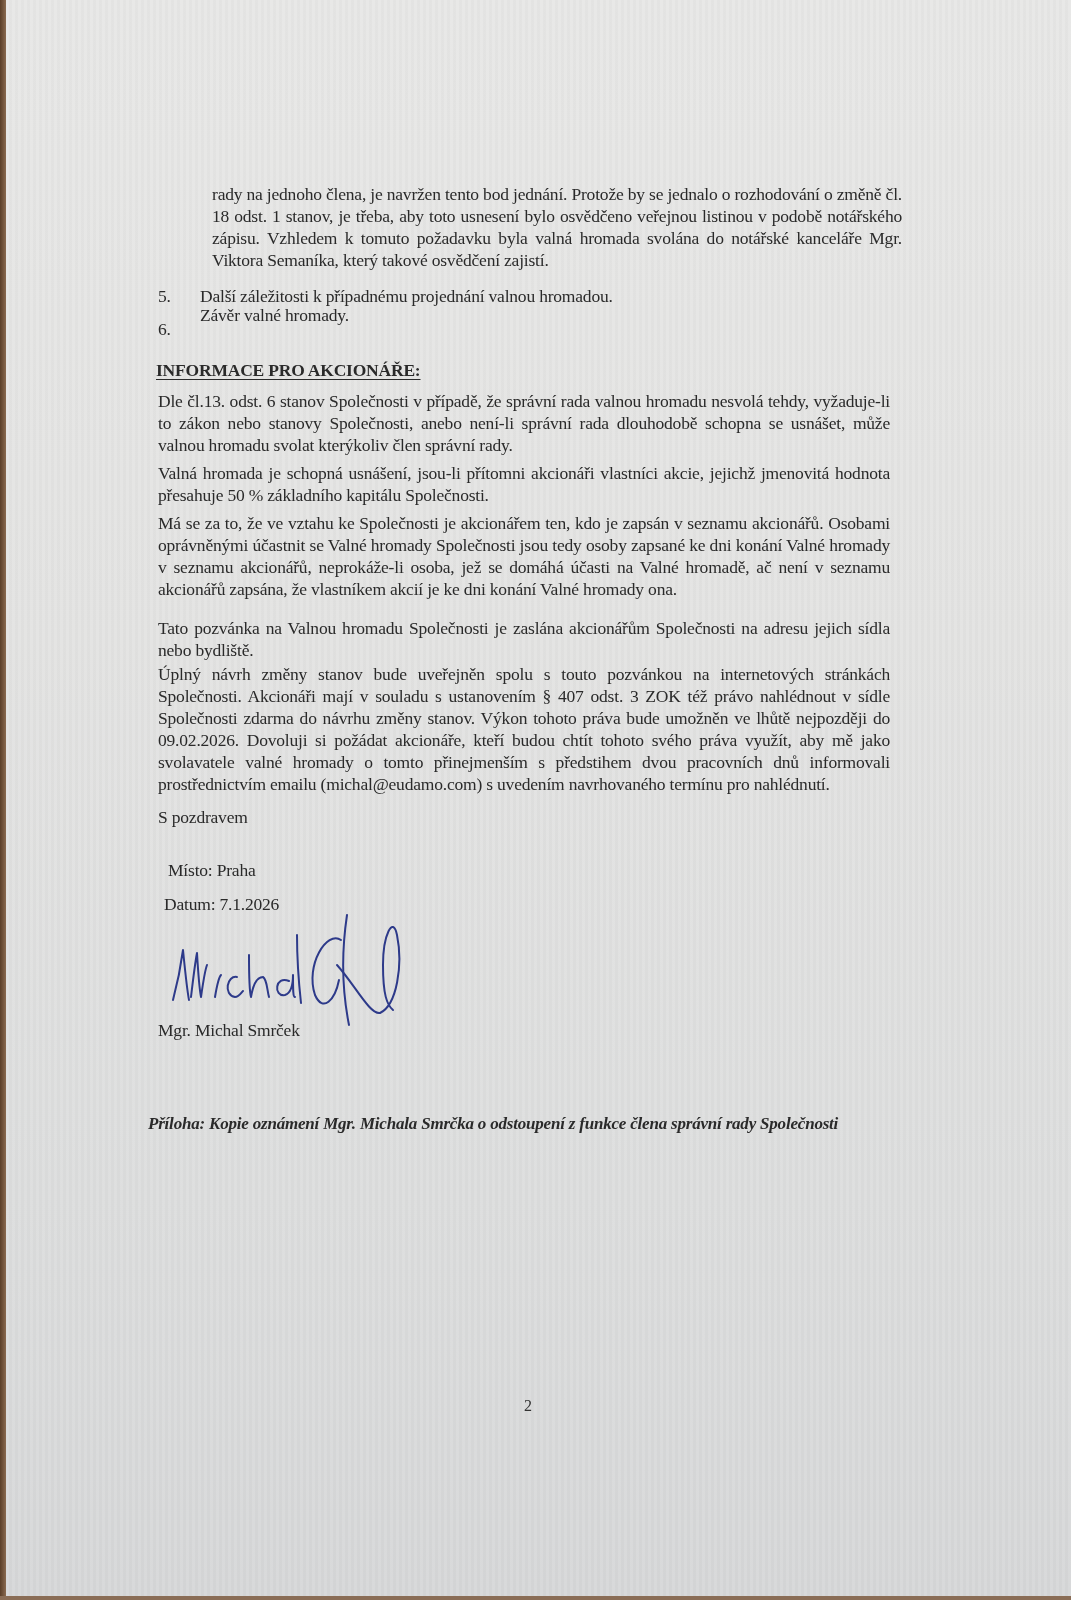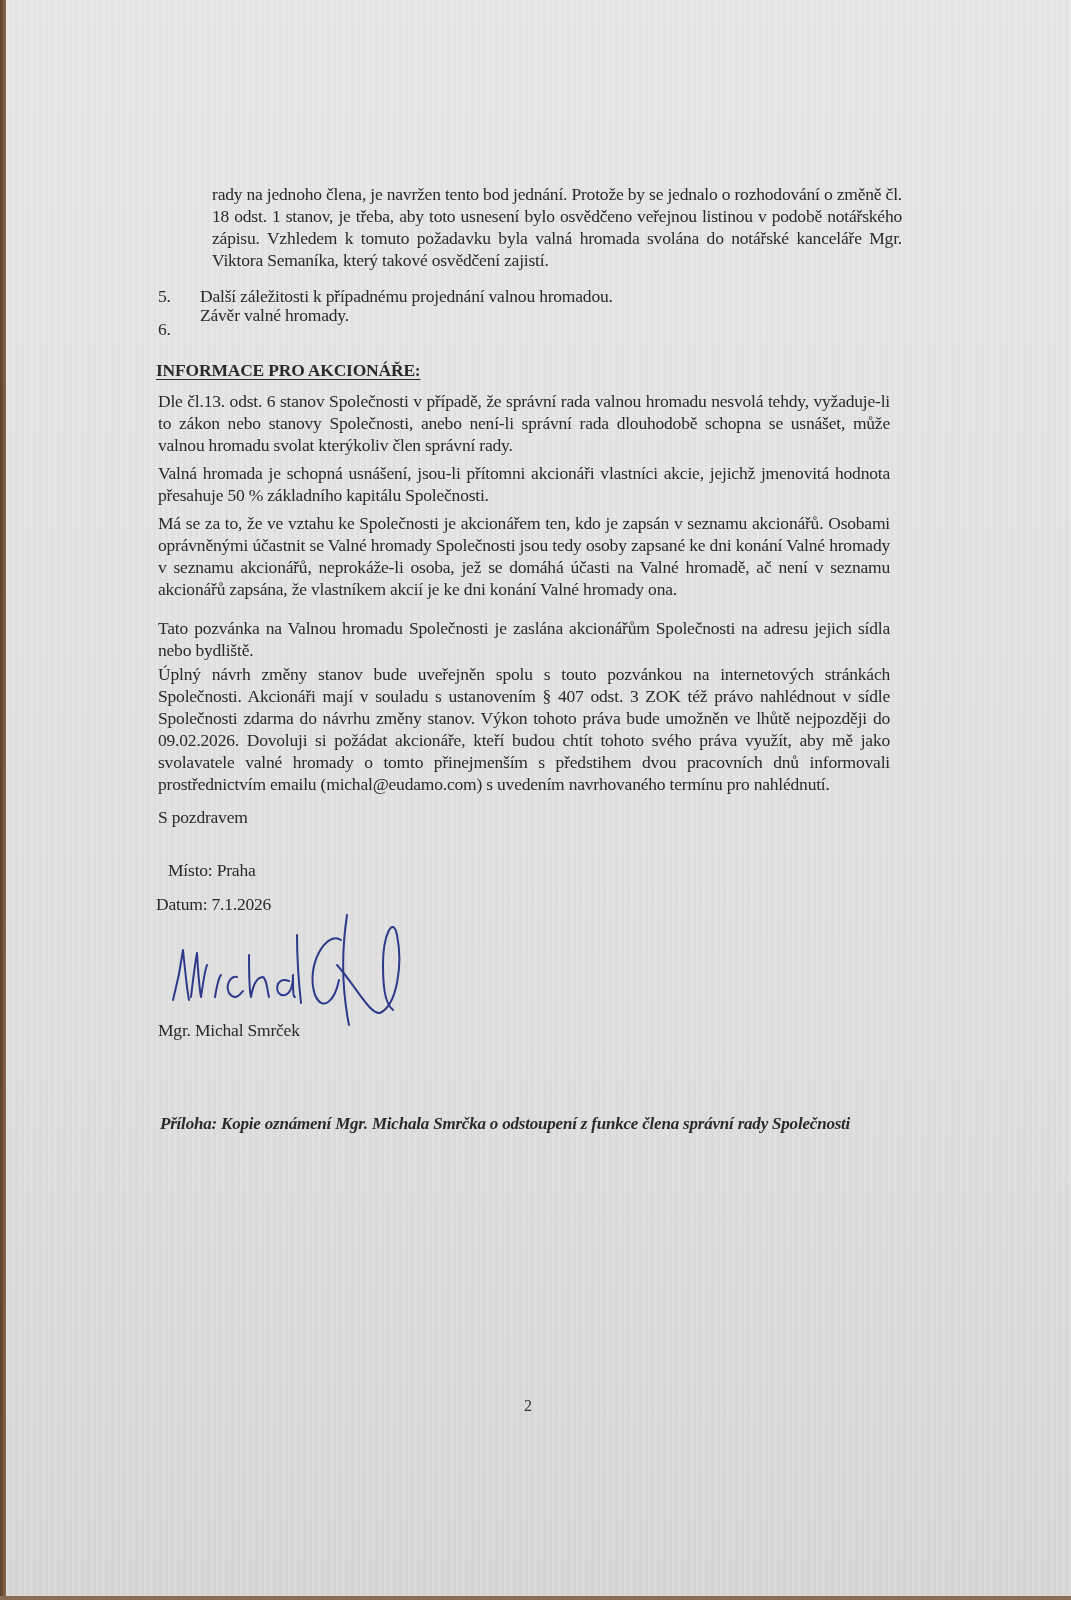--- a/index.html
+++ b/index.html
@@ -50,34 +50,34 @@
 
 <div class="text block justify" style="top:390px;">Dle čl.13. odst. 6 stanov Společnosti v případě, že správní rada valnou hromadu nesvolá tehdy, vyžaduje-li to zákon nebo stanovy Společnosti, anebo není-li správní rada dlouhodobě schopna se usnášet, může valnou hromadu svolat kterýkoliv člen správní rady.</div>
 <div class="text block justify" style="top:462px;">Valná hromada je schopná usnášení, jsou-li přítomni akcionáři vlastníci akcie, jejichž jmenovitá hodnota přesahuje 50 % základního kapitálu Společnosti.</div>
 <div class="text block justify" style="top:512px;">Má se za to, že ve vztahu ke Společnosti je akcionářem ten, kdo je zapsán v seznamu akcionářů. Osobami oprávněnými účastnit se Valné hromady Společnosti jsou tedy osoby zapsané ke dni konání Valné hromady v seznamu akcionářů, neprokáže-li osoba, jež se domáhá účasti na Valné hromadě, ač není v seznamu akcionářů zapsána, že vlastníkem akcií je ke dni konání Valné hromady ona.</div>
 <div class="text block justify" style="top:610px;margin-top:7px;">Tato pozvánka na Valnou hromadu Společnosti je zaslána akcionářům Společnosti na adresu jejich sídla nebo bydliště.</div>
 
 <div class="text block justify" style="top:663px;"><span>Úplný návrh změny stanov bude uveřejněn spolu s touto pozvánkou na internetových stránkách Společnosti. Akcionáři mají v souladu s ustanovením § 407 odst. 3 ZOK též právo nahlédnout v sídle Společnosti zdarma do návrhu změny stanov. Výkon tohoto práva bude umožněn ve lhůtě nejpozději do 09.02.2026. Dovoluji si požádat akcionáře, kteří budou chtít tohoto svého práva využít, aby mě jako svolavatele valné hromady o tomto přinejmenším s předstihem dvou pracovních dnů informovali prostřednictvím emailu (</span><span class="email">michal@eudamo.com</span><span>) s uvedením navrhovaného termínu pro nahlédnutí.</span></div>
 
 <div class="text" style="position:absolute; left:158px; top:806px;">S pozdravem</div>
 <div class="text" style="position:absolute; left:168px; top:859px;">Místo: Praha</div>
-<div class="text" style="position:absolute; left:156px; top:893px;">Datum: 7.1.2026</div>
+<div class="text" style="position:absolute; left:164px; top:893px;">Datum: 7.1.2026</div>
 
 <svg class="sig" width="260" height="130" viewBox="0 0 260 130">
   <g fill="none" stroke="#2d3a8a" stroke-width="2" stroke-linecap="round" stroke-linejoin="round">
     <path d="M8 95 C12 80 16 60 18 45 C20 65 22 85 24 95"></path>
     <path d="M26 92 C28 75 30 58 32 48 C33 65 34 82 36 92 C38 78 40 65 42 60"></path>
     <path d="M50 92 C52 80 54 72 56 70"></path>
     <path d="M72 72 C62 70 58 90 70 92 C74 92 76 88 78 86"></path>
     <path d="M84 50 C84 70 84 85 86 92 C88 80 92 72 98 72 C102 74 102 85 104 92"></path>
     <path d="M124 76 C110 70 108 92 120 90 C126 88 128 80 128 70 C128 85 128 92 130 92"></path>
     <path d="M132 30 C132 55 134 80 136 98"></path>
     <path d="M176 35 C162 25 140 60 150 90 C158 108 170 95 174 75"></path>
     <path d="M182 10 C176 50 178 90 184 120"></path>
     <path d="M172 60 C190 80 205 110 215 108 C232 100 238 60 232 30 C228 10 218 30 218 60 C218 90 222 100 228 105"></path>
   </g>
 </svg>
 
 <div class="text" style="position:absolute; left:158px; top:1019px;">Mgr. Michal Smrček</div>
 
-<div class="text annex" style="position:absolute; left:160px; top:1113px; font-size:17px;">Příloha: Kopie oznámení Mgr. Michala Smrčka o odstoupení z funkce člena správní rady Společnosti</div>
+<div class="text annex" style="position:absolute; left:148px; top:1113px; font-size:17px;">Příloha: Kopie oznámení Mgr. Michala Smrčka o odstoupení z funkce člena správní rady Společnosti</div>
 
 <div class="page-no">2</div>
 
 </body></html>

